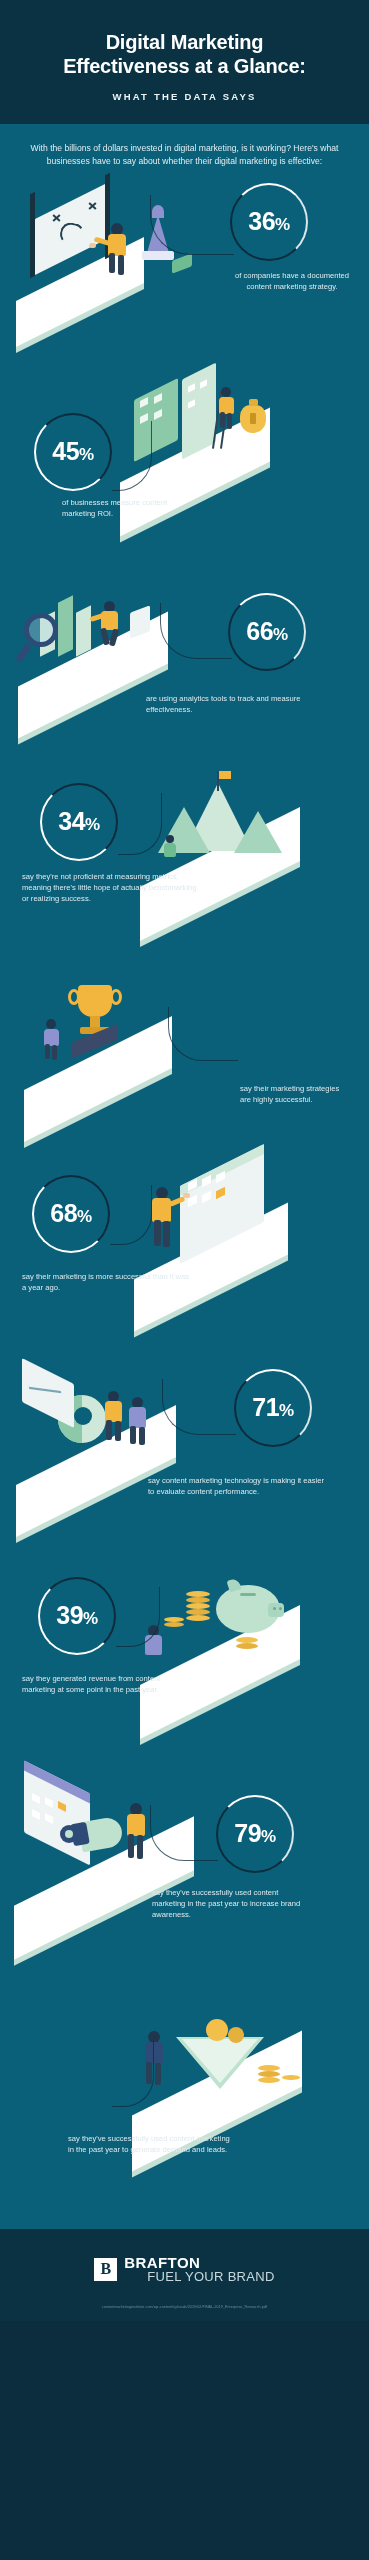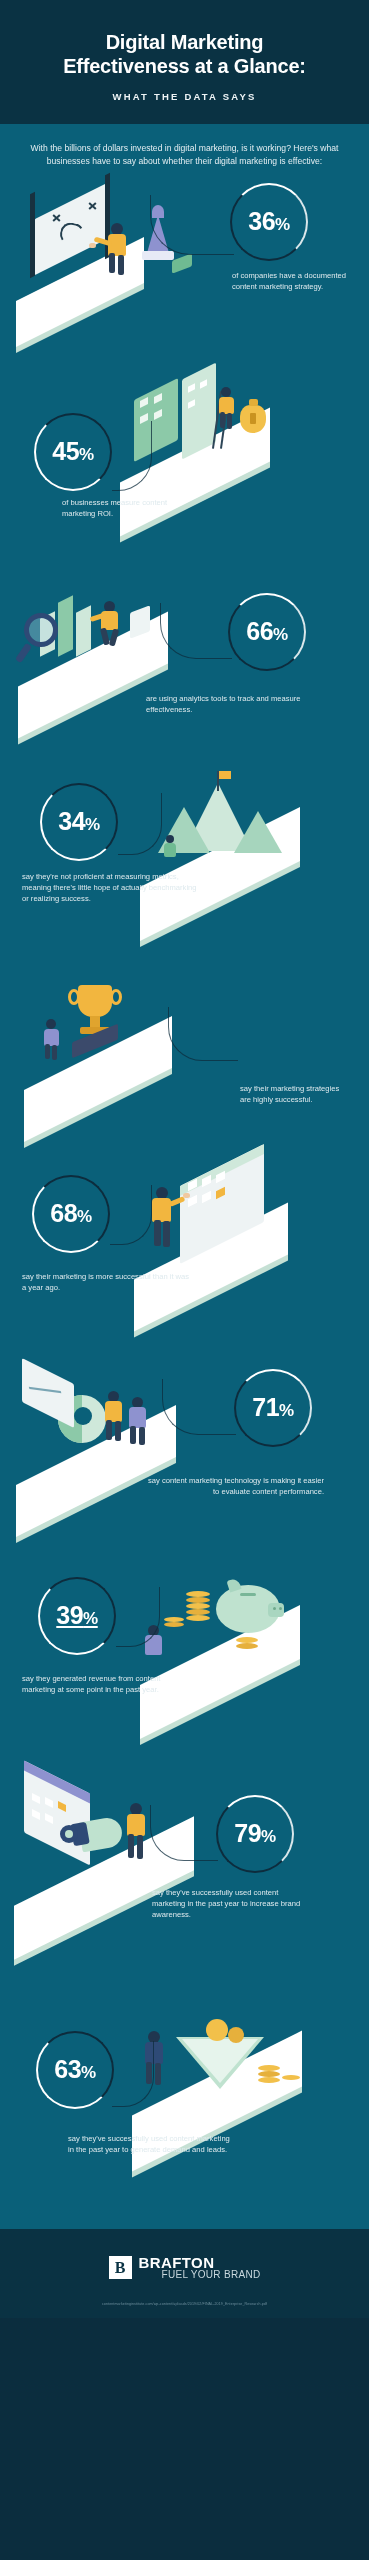--- a/index.html
+++ b/index.html
@@ -130,21 +130,21 @@
     display:inline-flex; align-items:center; gap:7px;
   }
   .logo-mark {
     width:23px; height:23px; background:#ffffff;
     display:flex; align-items:center; justify-content:center;
     font-weight:bold; font-size:16px; color:#0a3243;
     font-family:"Liberation Serif", serif;
   }
   .logo-text { text-align:left; line-height:1.02; }
   .logo-text .l1 { font-size:15px; font-weight:bold; letter-spacing:0.4px; color:#fff; }
-  .logo-text .l2 { font-size:10px; letter-spacing:0.3px; color:#c9d8de;margin-left:23px; }
+  .logo-text .l2 { font-size:13px; letter-spacing:0.3px; color:#c9d8de;margin-left:23px; }
   .source {
     margin-top:22px;
     font-size:3.6px;
     letter-spacing:.1px;
     color:#6c8d9c;
     word-break:break-all;
     padding:0 14px;
   }
 </style>
 </head>
@@ -155,21 +155,21 @@
     <span>Digital Marketing</span><br>
     <span>Effectiveness at a Glance:</span>
   </h1>
   <div class="sub">WHAT THE DATA SAYS</div>
 </div>
 
 <div class="band">
 
   <div class="intro">With the billions of dollars invested in digital marketing, is it working? Here's what businesses have to say about whether their digital marketing is effective:</div>
 
-  <div class="stat" style="height:196px;">
+  <div class="stat" style="height:196px;text-align:center;">
     <div class="stat-inner">
 
       <div class="scene" style="left:16px; top:18px;">
         <div class="plat" style="left:0; top:76px; width:128px; height:46px; background:#ffffff; box-shadow:0 6px 0 #c5e0d4;"></div>
         <div class="box" style="left:18px; top:8px; width:74px; height:56px; background:#eef3f4; transform:skewY(-26.5deg); border-radius:2px;"></div>
         <div class="box" style="left:14px; top:0px; width:5px; height:84px; background:#18313f; transform:skewY(-26.5deg);"></div>
         <div class="box" style="left:89px; top:-19px; width:5px; height:84px; background:#18313f; transform:skewY(-26.5deg);"></div>
 
         <div class="box" style="left:36px; top:24px; width:9px; height:2px; background:#25404f; transform:rotate(42deg);"></div>
         <div class="box" style="left:36px; top:24px; width:9px; height:2px; background:#25404f; transform:rotate(-42deg);"></div>
@@ -352,21 +352,21 @@
         <div class="leg" style="left:90px; top:55px; width:6px; height:20px;"></div>
         <div class="leg" style="left:99px; top:56px; width:6px; height:20px;"></div>
         <div class="head" style="left:116px; top:32px; width:11px; height:11px;"></div>
         <div class="body-s" style="left:113px; top:42px; width:17px; height:21px; background:#8e92cf;"></div>
         <div class="leg" style="left:114px; top:61px; width:6px; height:18px;"></div>
         <div class="leg" style="left:123px; top:62px; width:6px; height:18px;"></div>
       </div>
       <div class="ring" style="left:234px; top:14px;">
         <div class="pct"><span>71</span><span class="sm">%</span></div>
       </div>
-      <div class="caption" style="left:148px; top:120px; width:176px;text-align:right;">say content marketing technology is making it easier to evaluate content performance.</div>
+      <div class="caption" style="left:148px; top:120px; width:176px;">say content marketing technology is making it easier to evaluate content performance.</div>
       <div class="conn" style="left:162px; top:24px; width:74px; height:56px; border-radius:0 0 0 36px;"></div>
     </div>
   </div>
 
   <div class="stat" style="height:206px;">
     <div class="stat-inner">
       <div class="scene" style="left:140px; top:10px;">
         <div class="plat" style="left:0; top:74px; width:160px; height:54px; background:#ffffff; box-shadow:0 6px 0 #c5e0d4;"></div>
 
         <div class="box" style="left:76px; top:14px; width:64px; height:48px; background:#bfe2cf; border-radius:50%;"></div>
@@ -382,21 +382,21 @@
         <div class="box" style="left:46px; top:38px; width:24px; height:6px; background:#e6b03c; border-radius:50%;"></div>
         <div class="box" style="left:46px; top:44px; width:24px; height:6px; background:#f2c04a; border-radius:50%;"></div>
         <div class="box" style="left:24px; top:46px; width:20px; height:5px; background:#f2c04a; border-radius:50%;"></div>
         <div class="box" style="left:24px; top:51px; width:20px; height:5px; background:#e6b03c; border-radius:50%;"></div>
         <div class="box" style="left:96px; top:66px; width:22px; height:6px; background:#f2c04a; border-radius:50%;"></div>
         <div class="box" style="left:96px; top:72px; width:22px; height:6px; background:#e6b03c; border-radius:50%;"></div>
 
         <div class="head" style="left:8px; top:54px; width:11px; height:11px;"></div>
         <div class="body-s" style="left:5px; top:64px; width:17px; height:20px; background:#8e92cf;"></div>
       </div>
-      <div class="ring alt" style="left:38px; top:16px;text-decoration:underline;">
+      <div class="ring alt" style="left:38px; top:16px;">
         <div class="pct"><span>39</span><span class="sm">%</span></div>
       </div>
       <div class="caption" style="left:22px; top:112px; width:150px;">say they generated revenue from content marketing at some point in the past year.</div>
       <div class="conn-r" style="left:116px; top:26px; width:44px; height:60px; border-radius:0 0 30px 0;"></div>
     </div>
   </div>
 
   <div class="stat" style="height:220px;">
     <div class="stat-inner">
       <div class="scene" style="left:14px; top:8px;">
@@ -442,23 +442,20 @@
         <div class="box" style="left:126px; top:62px; width:22px; height:6px; background:#f2c04a; border-radius:50%;"></div>
         <div class="box" style="left:126px; top:68px; width:22px; height:6px; background:#e6b03c; border-radius:50%;"></div>
         <div class="box" style="left:126px; top:74px; width:22px; height:6px; background:#f2c04a; border-radius:50%;"></div>
         <div class="box" style="left:150px; top:72px; width:18px; height:5px; background:#f2c04a; border-radius:50%;"></div>
 
         <div class="head" style="left:16px; top:28px; width:12px; height:12px;"></div>
         <div class="body-s" style="left:13px; top:39px; width:18px; height:22px; background:#2e4a76;"></div>
         <div class="leg" style="left:14px; top:59px; width:6px; height:22px;"></div>
         <div class="leg" style="left:23px; top:60px; width:6px; height:22px;"></div>
       </div>
-      <div class="ring alt" style="left:36px; top:44px;">
-        <div class="pct"><span>63</span><span class="sm">%</span></div>
-      </div>
       <div class="caption" style="left:68px; top:146px; width:166px;">say they've successfully used content marketing in the past year to generate demand and leads.</div>
       <div class="conn-r" style="left:112px; top:54px; width:42px; height:66px; border-radius:0 0 30px 0;"></div>
     </div>
   </div>
 
 </div>
 
 <div class="footer">
   <div class="logo-wrap">
     <div class="logo-mark">B</div>

